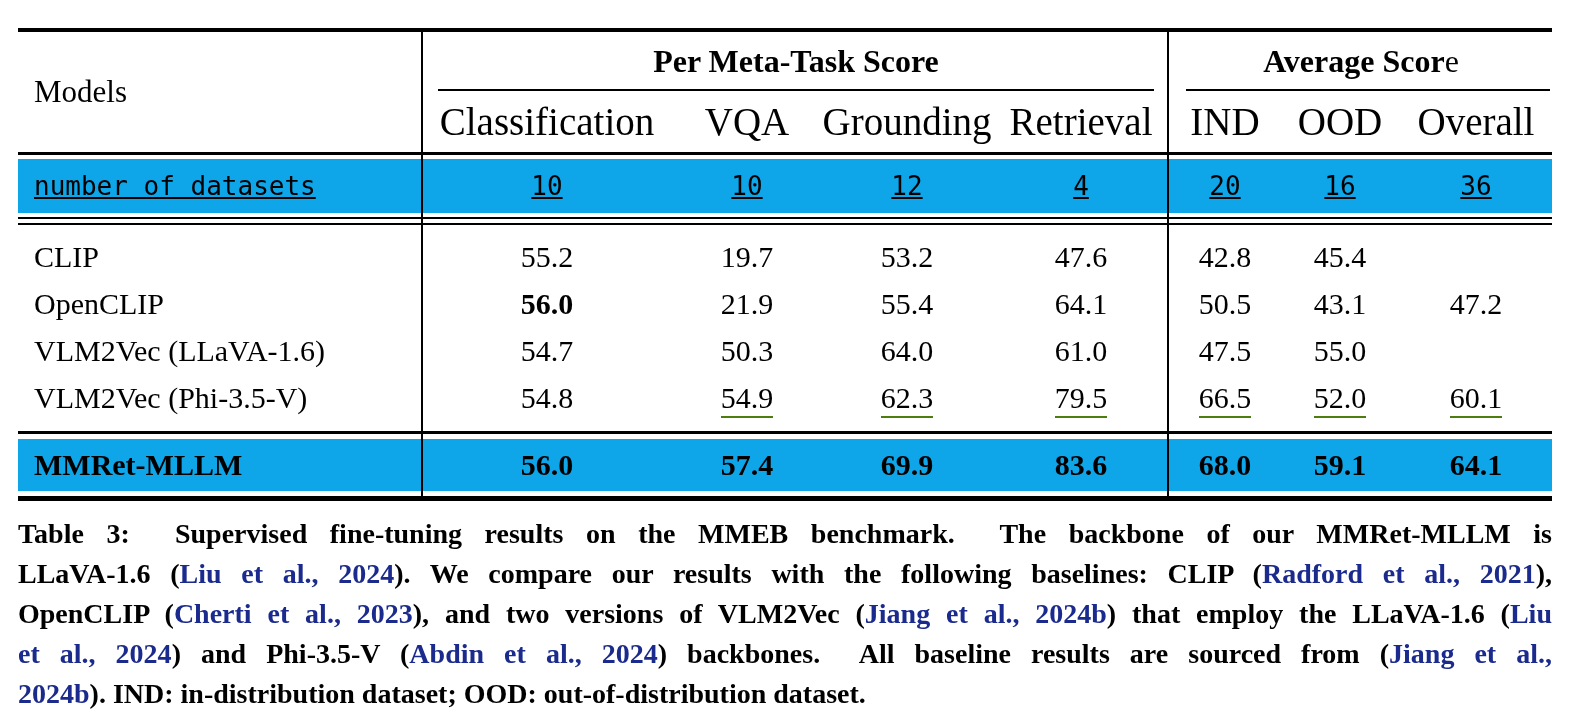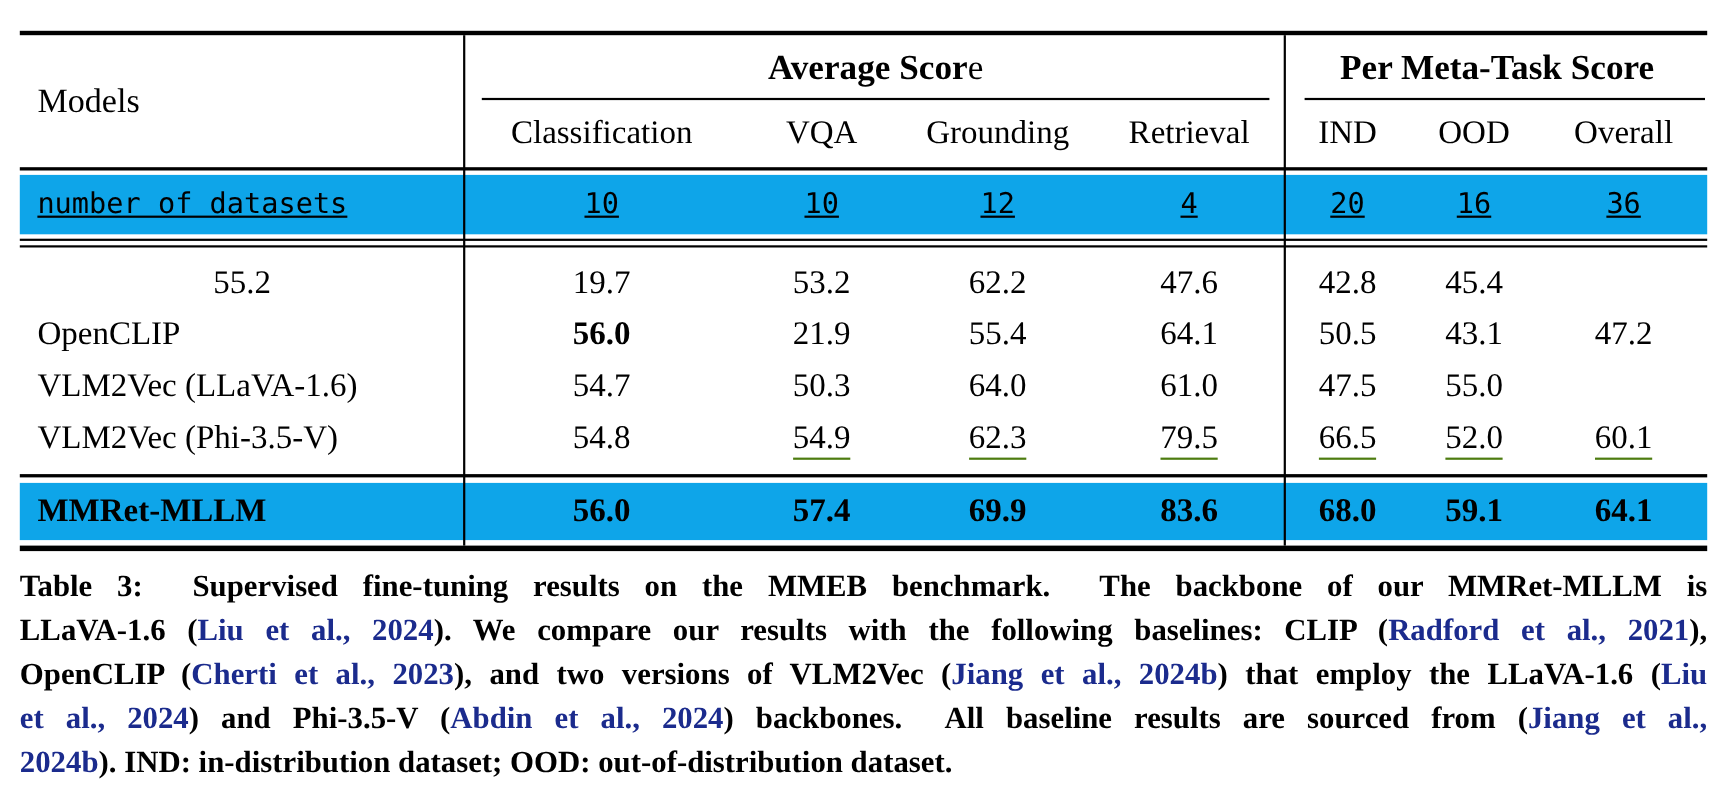--- a/index.html
+++ b/index.html
@@ -62,21 +62,21 @@
     display: flex;
     align-items: center;
     font-size: 31px;
     font-weight: normal;
     z-index: 2;
   }
   .cmid { position: absolute; height: 2px; background: #000; top: 57px; }
   .cmid1 { left: 420px; width: 716px; }
   .cmid2 { left: 1168px; width: 364px; }
   .colrow { height: 62px; }
-  .colrow .cell { font-size: 30px; }
+  .colrow .cell { font-size: 39px; }
   
   .mono-row {
     margin-top: 4px;
     height: 54px;
     background: #0ea5e9;
     font-family: "DejaVu Sans Mono", monospace;
     text-decoration: underline;
   }
   .mono-row .cell { font-size: 26px; }
   .mono-row .cell.model { font-size: 26px; }
@@ -121,24 +121,24 @@
     <div class="vbar vbar1"></div>
     <div class="vbar vbar2"></div>
 
     <div class="rule rule-top"></div>
 
     <div class="headerblock">
       <div class="models-h">Models</div>
       <div class="grouprow">
         <div></div>
         <div class="group-h">
+          <span>Per Meta-Task Score</span>
+        </div>
+        <div class="group-h">
           <span>Average Scor</span><span class="tail-regular">e</span>
-        </div>
-        <div class="group-h">
-          <span>Per Meta-Task Score</span>
         </div>
       </div>
       <div class="cmid cmid1"></div>
       <div class="cmid cmid2"></div>
       <div class="grid8 colrow" id="colrow">
         <div class="cell model"></div>
       <div class="cell">Classification</div>
           <div class="cell">VQA</div>
           <div class="cell">Grounding</div>
           <div class="cell">Retrieval</div>
@@ -158,24 +158,24 @@
         <div class="cell">4</div>
         <div class="cell">20</div>
         <div class="cell">16</div>
         <div class="cell">36</div>
       </div>
 
     <div class="rule-double"></div>
 
     <div class="body-rows" id="body-rows">
         <div class="grid8 body-row">
+          <div class="cell model">CLIP</div>
           <div class="cell">55.2</div>
           <div class="cell">19.7</div>
           <div class="cell">53.2</div>
-          <div class="cell">62.2</div>
           <div class="cell">47.6</div>
           <div class="cell">42.8</div>
           <div class="cell">45.4</div>
         </div>
         <div class="grid8 body-row">
           <div class="cell model">OpenCLIP</div>
           <div class="cell"><span class="b">56.0</span></div>
           <div class="cell">21.9</div>
           <div class="cell">55.4</div>
           <div class="cell">64.1</div>

